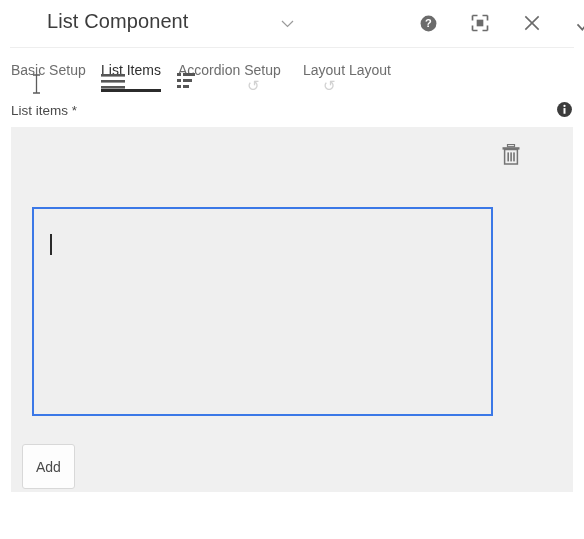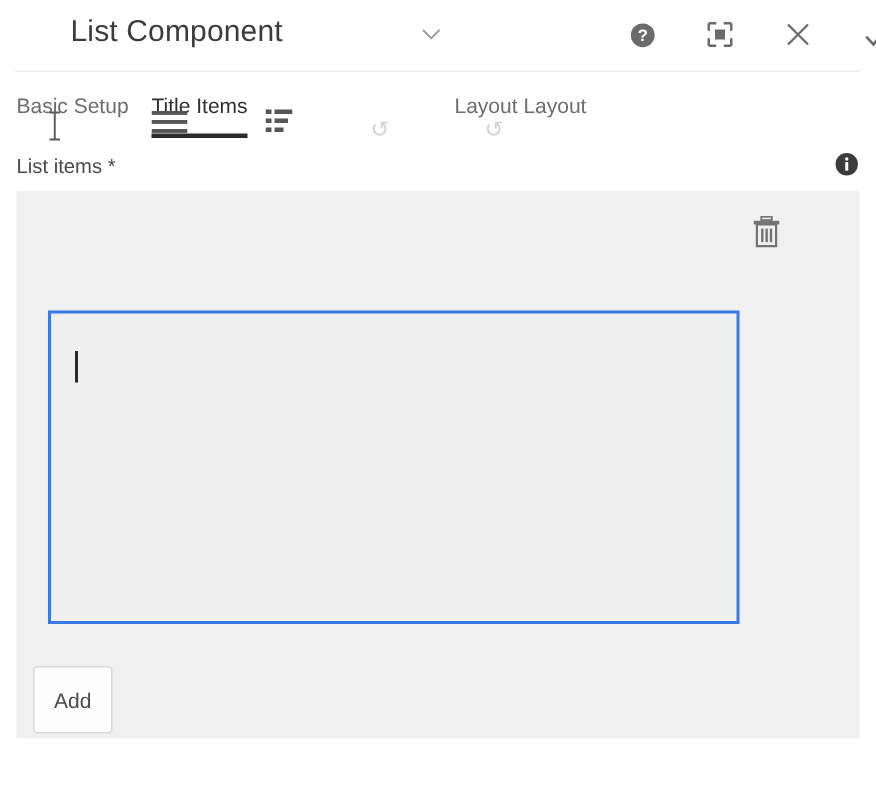--- a/index.html
+++ b/index.html
@@ -263,22 +263,25 @@
     </div>
   </div>
 </div>
 <div class="header-divider"></div>
 
 <div class="tabs-row">
   <div class="tab tab-0">
     <span>Basic Setup</span>
   </div>
   <div class="tab tab-1 active">
-    <span>Title Items</span>
+    <span>List Items</span>
     <span class="tab-underline"></span>
+  </div>
+  <div class="tab tab-2">
+    <span>Accordion Setup</span>
   </div>
   <div class="tab tab-3">
     <span>Layout Layout</span>
   </div>
 </div>
 
 <div class="tab-chevron">
   <svg width="13" height="8" viewBox="0 0 13 8" aria-hidden="true">
     <path d="M1 1 L6.5 6.5 L12 1" stroke="#9a9a9a" stroke-width="1.2" fill="none"></path>
   </svg>

